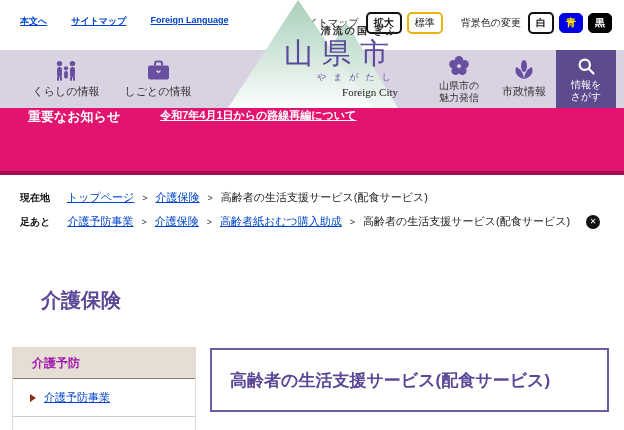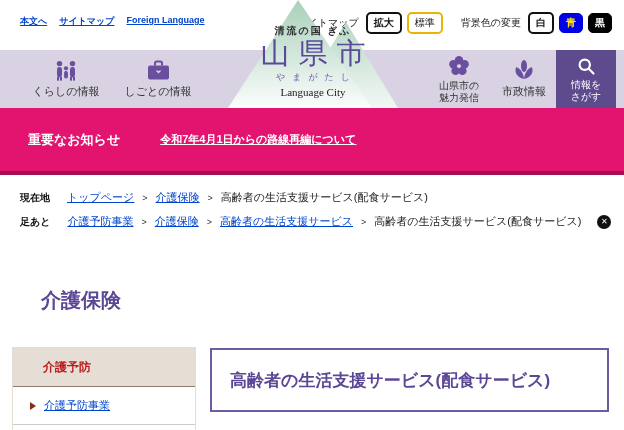--- a/index.html
+++ b/index.html
@@ -1,21 +1,21 @@
 <!DOCTYPE html>
 <html lang="ja"><head>
 <meta charset="utf-8">
 <style>
   * { margin:0; padding:0; box-sizing:border-box; }
   body { font-family:"Liberation Sans","DejaVu Sans",sans-serif; background:#fff; }
   .page { position:relative; width:624px; height:430px; background:#fff; overflow:hidden; }
 
   
   .topbar { position:absolute; top:0; left:0; right:0; height:50px; background:#fff; }
-  .topbar-links { position:absolute; top:15px; left:20px; display:flex; gap:12px; }
+  .topbar-links { position:absolute; top:15px; left:20px; display:flex; gap:24px; }
   .tlink { font-size:9px; color:#0044cc; text-decoration:underline; font-weight:bold; cursor:pointer; }
 
   .controls { position:absolute; top:12px; right:12px; display:flex; align-items:center; gap:5px; }
   .ctl-label { font-size:10px; color:#222; margin-right:2px; }
   .btn { font-size:10px; border-radius:5px; padding:4px 6px; background:#fff; color:#111; cursor:pointer; line-height:1; }
   .btn-enlarge { border:2px solid #111; font-weight:bold; }
   .btn-standard { border:2px solid #eab308; }
   .btn-white { border:2px solid #111; font-weight:bold; }
   .btn-blue { background:#0000e6; color:#ffe100; border:1px solid #0000e6; font-weight:bold; }
   .btn-black { background:#000; color:#fff; border:1px solid #000; font-weight:bold; }
@@ -30,46 +30,46 @@
   .ni-work { left:112px; width:92px;text-align:center; }
   .ni-charm { left:422px; width:74px; }
   .ni-citygov { left:494px; width:60px; }
   .ni-search { left:556px; width:60px; background:#5d4b8e; }
   .ni-search .nav-label2 { color:#fff; }
   .icon-svg { display:block; }
 
   
   .logo { position:absolute; top:0; left:228px; width:170px; height:108px; z-index:6; text-align:center; cursor:pointer; }
   .mountain { position:absolute; top:0; left:0; }
-  .logo-text { position:relative; padding-top:24px; font-family:"Liberation Serif","DejaVu Serif",serif; }
+  .logo-text { position:relative; padding-top:24px; font-family:"Liberation Serif","DejaVu Serif",serif;text-align:right; }
   .logo-tagline { font-size:10px; color:#2e2e2e; letter-spacing:2px; font-weight:bold; }
   .logo-city { font-size:29px; color:#5b4a9b; letter-spacing:9px; line-height:1.1; margin-left:9px; }
   .logo-kana { font-size:9px; color:#6a55a5; letter-spacing:7px; margin-left:7px; margin-top:1px; }
   .logo-romaji { font-size:11px; color:#1c1c1c; margin-top:2px; }
 
   
-  .banner { position:absolute; top:108px; left:0; right:0; height:67px; background:#e2146f; border-bottom:4px solid #a50f52; display:flex; align-items:center; padding-left:28px; }
+  .banner { position:absolute; top:108px; left:0; right:0; height:67px; background:#e2146f; border-bottom:4px solid #a50f52; display:flex; align-items:flex-start; padding-left:28px; }
   .banner-title { color:#fff; font-weight:bold; font-size:13px; margin-right:40px; }
   .banner-link { color:#fff; font-size:11px; font-weight:bold; text-decoration:underline; cursor:pointer; }
 
   
   .crumbs { position:absolute; left:20px; display:flex; align-items:center; gap:8px; font-size:11px; white-space:nowrap; }
   .crumbs-1 { top:190px;text-align:center; }
   .crumbs-2 { top:214px; }
   .crumb-label { font-weight:bold; color:#111; margin-right:9px; font-size:10px; }
   .crumb-link { color:#0044cc; text-decoration:underline; cursor:pointer; }
   .crumb-sep { color:#333; font-size:9px; }
   .crumb-current { color:#222; }
   .close-btn { width:14px; height:14px; background:#111; border-radius:50%; color:#fff; font-size:8px; display:inline-flex; align-items:center; justify-content:center; margin-left:8px; cursor:pointer; line-height:1; }
 
   
   .main-heading { position:absolute; top:287px; left:41px; font-size:20px; font-weight:bold; color:#5b4795; }
 
   .sidebar { position:absolute; top:347px; left:12px; width:184px; height:83px; background:#fff; border:1px solid #e3dcd4; border-bottom:none; }
-  .sidebar-header { height:39px; background:#e6ddd5; border-bottom:1px solid #8d7b6c; display:flex; align-items:center; padding-left:30px; font-size:12px; font-weight:bold; color:#b91c1c; }
+  .sidebar-header { height:31px; background:#e6ddd5; border-bottom:1px solid #8d7b6c; display:flex; align-items:center; padding-left:19px; font-size:12px; font-weight:bold; color:#a21caf; }
   .sidebar-item { height:38px; display:flex; align-items:center; padding-left:17px; gap:8px; border-bottom:1px solid #ccc; background:#fff; cursor:pointer; }
   .marker { width:0; height:0; border-left:6px solid #8f2c15; border-top:4px solid transparent; border-bottom:4px solid transparent; }
   .sidebar-link { color:#0044cc; font-size:11px; text-decoration:underline; }
 
   .article-box { position:absolute; top:348px; left:210px; width:399px; height:64px; border:2px solid #6f5ba3; display:flex; align-items:center; padding-left:18px; background:#fff; }
   .article-title { color:#5b4795; font-size:17px; font-weight:bold; }
 </style>
 </head>
 <body>
 
@@ -157,21 +157,21 @@
             <stop offset="1" stop-color="#f2f8f4"></stop>
         </linearGradient>
       </defs>
       <polygon points="118,22 170,108 66,108" fill="url(#mg2)"></polygon>
       <polygon points="70,0 144,108 0,108" fill="url(#mg)"></polygon>
     </svg>
     <div class="logo-text">
       <div class="logo-tagline">清流の国 ぎふ</div>
       <div class="logo-city">山県市</div>
       <div class="logo-kana">やまがたし</div>
-      <div class="logo-romaji">Language City</div>
+      <div class="logo-romaji">Foreign City</div>
     </div>
   </div>
 
   <div class="banner">
     <span class="banner-title">重要なお知らせ</span>
     <span class="banner-link">令和7年4月1日からの路線再編について</span>
   </div>
 
   <div class="crumbs crumbs-1">
     <span class="crumb-label">現在地</span>
@@ -181,21 +181,21 @@
     <span class="crumb-sep">&gt;</span>
     <span class="crumb-current">高齢者の生活支援サービス(配食サービス)</span>
   </div>
 
   <div class="crumbs crumbs-2">
     <span class="crumb-label">足あと</span>
     <span class="crumb-link">介護予防事業</span>
     <span class="crumb-sep">&gt;</span>
     <span class="crumb-link">介護保険</span>
     <span class="crumb-sep">&gt;</span>
-    <span class="crumb-link">高齢者の生活支援サービス</span>
+    <span class="crumb-link">高齢者紙おむつ購入助成</span>
     <span class="crumb-sep">&gt;</span>
     <span class="crumb-current">高齢者の生活支援サービス(配食サービス)</span>
     <span class="close-btn">✕</span>
   </div>
 
   <div class="main-heading">介護保険</div>
 
   <div class="sidebar">
     <div class="sidebar-header">介護予防</div>
     <div class="sidebar-item">

